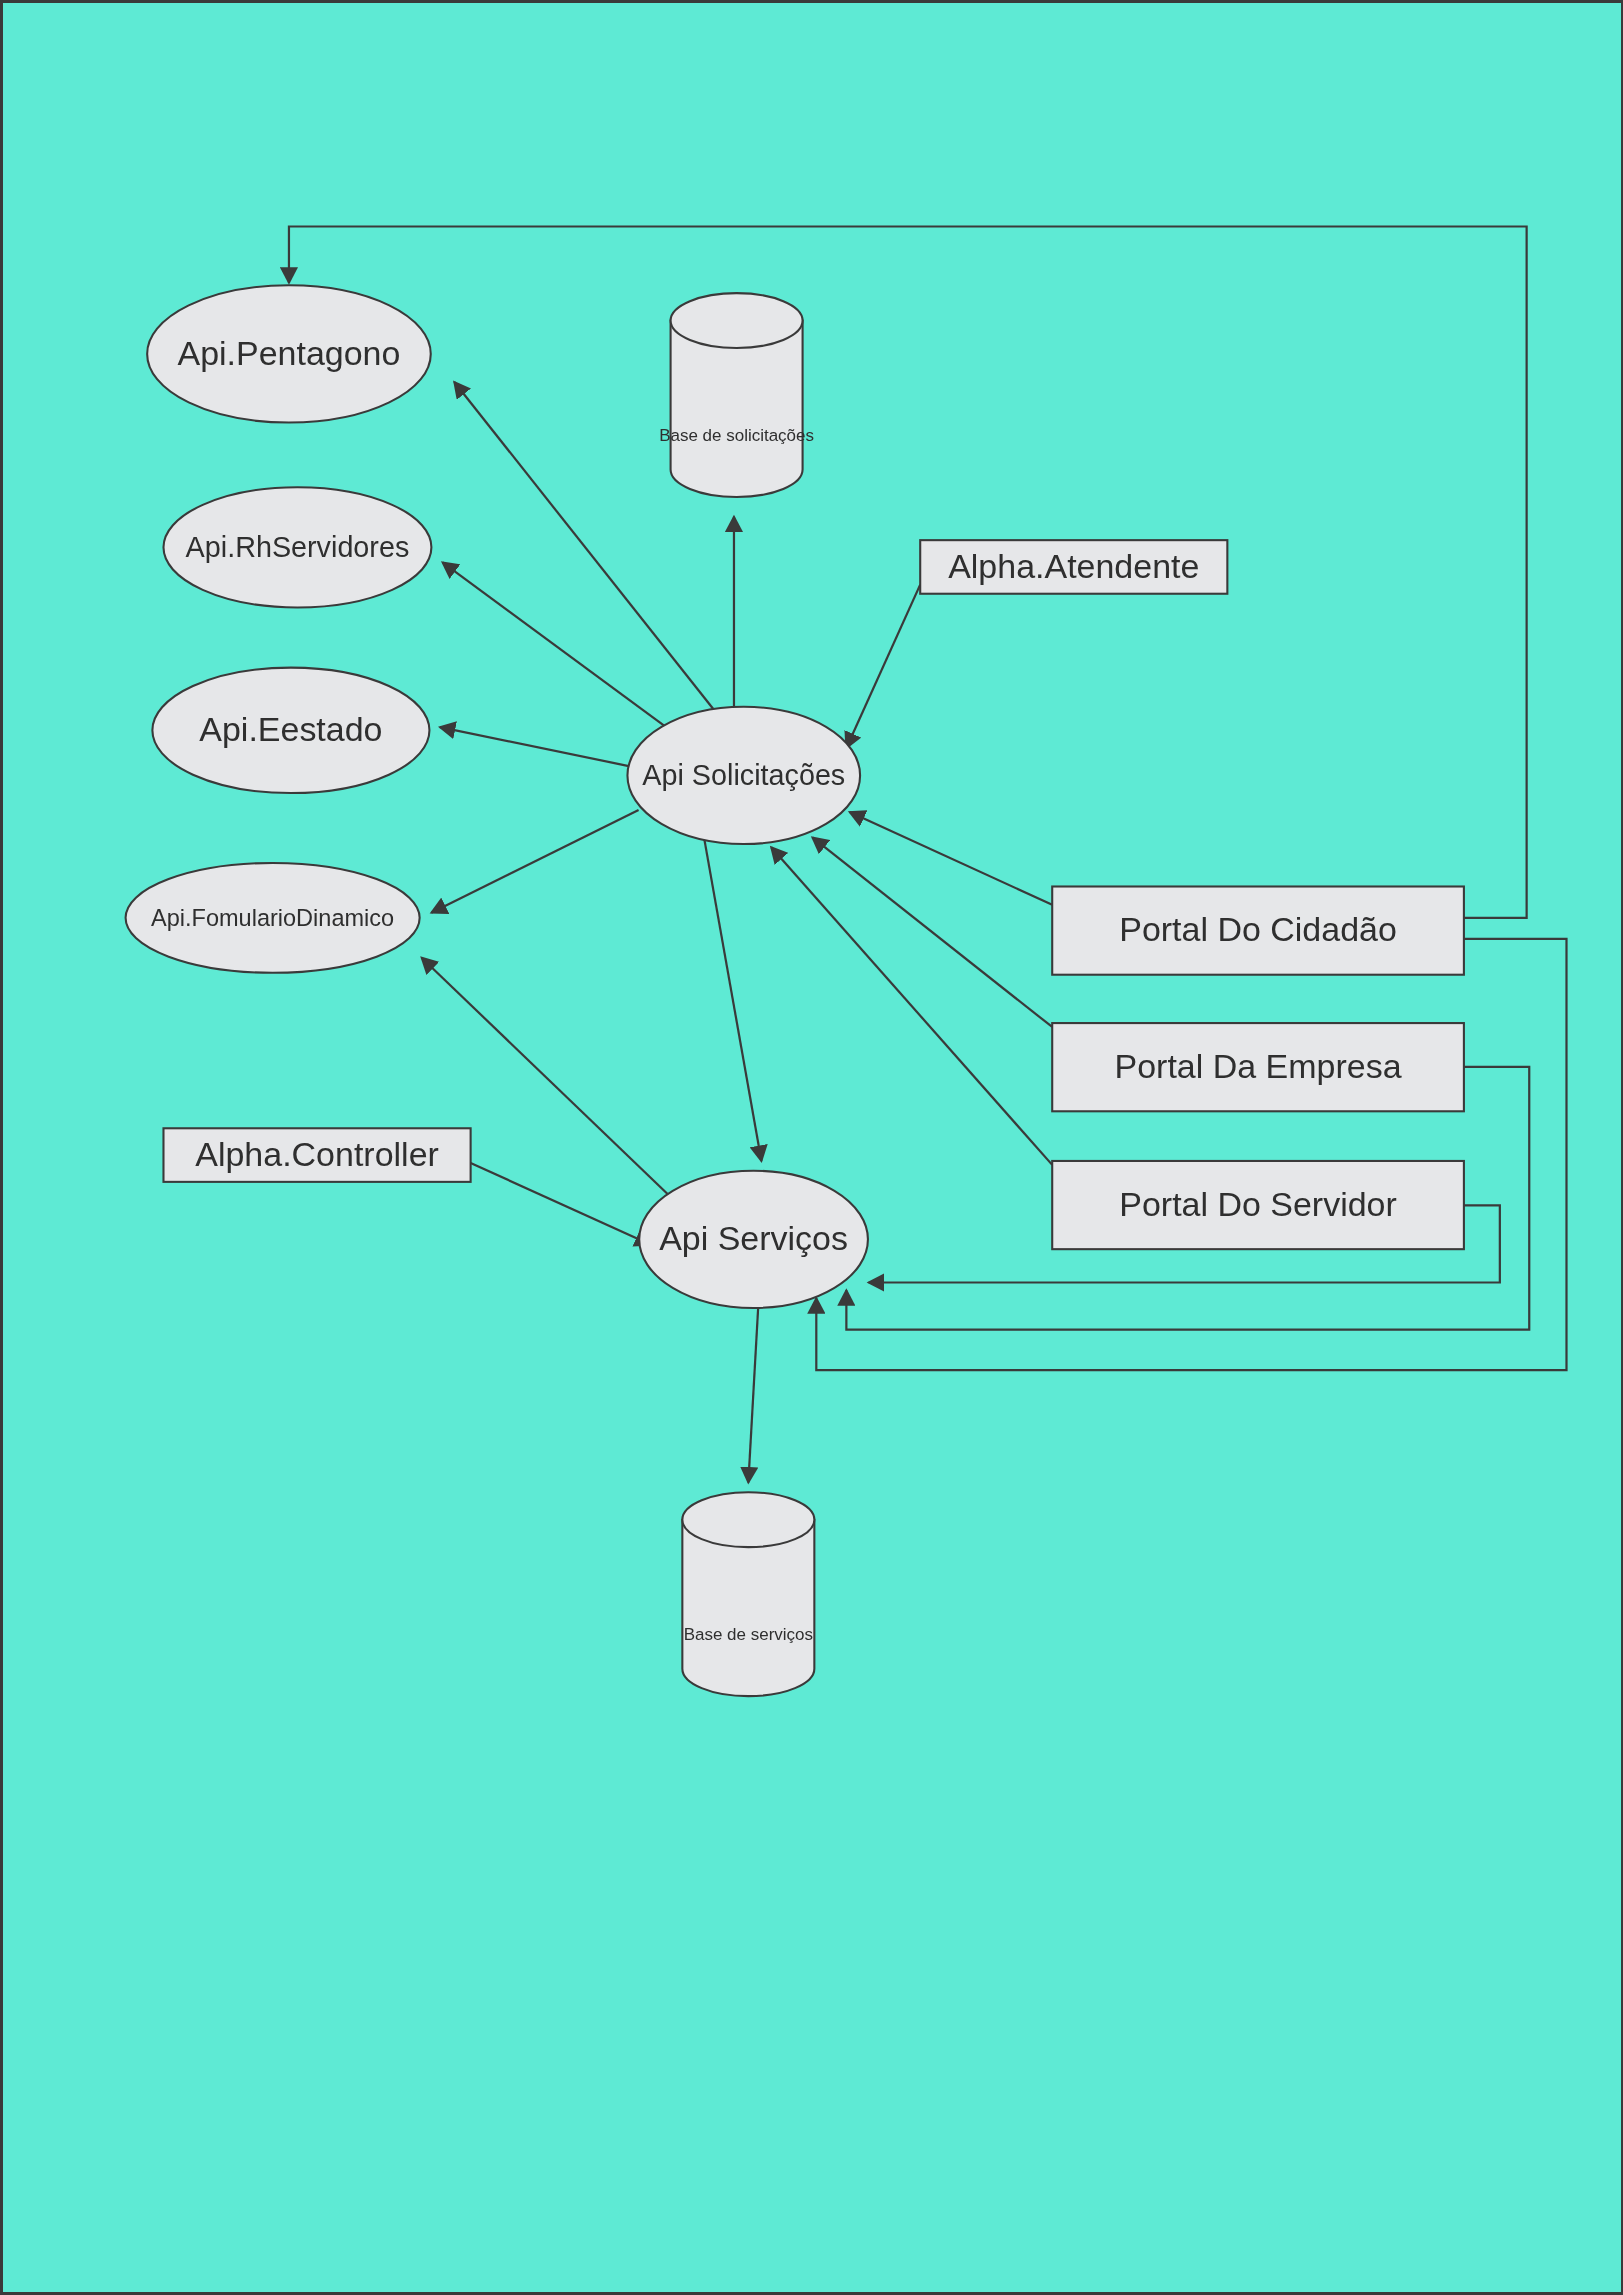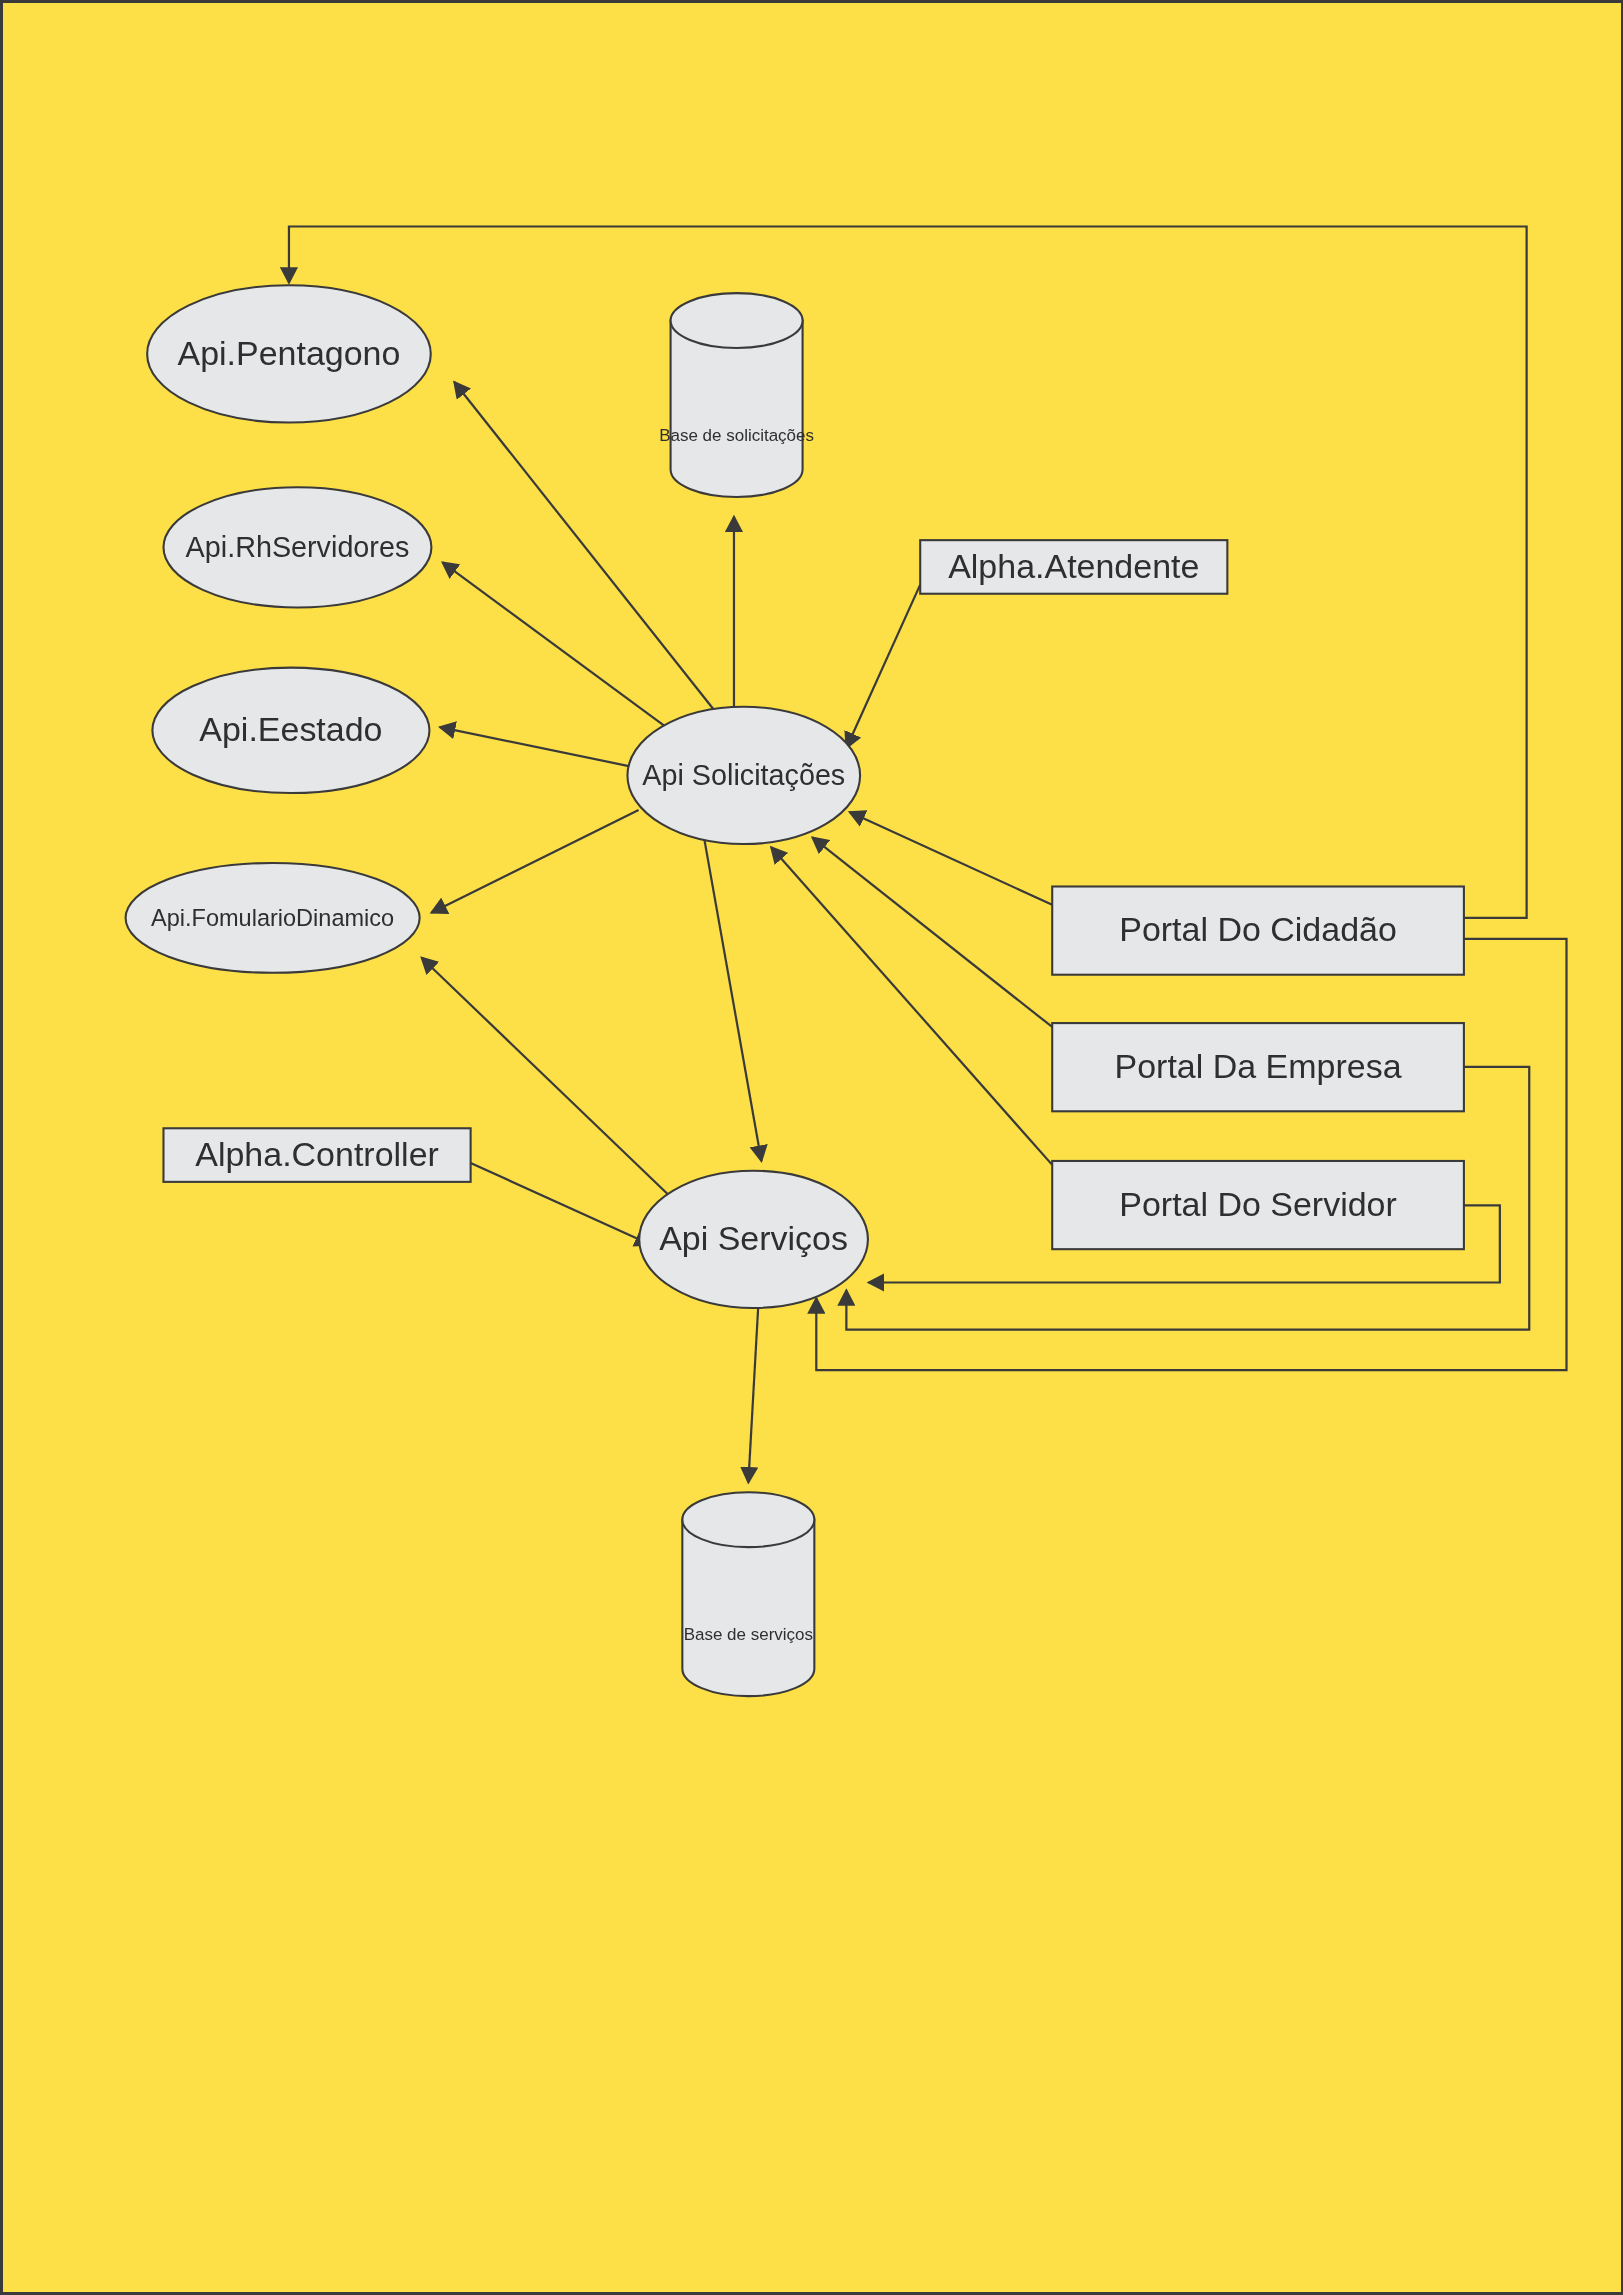--- a/index.html
+++ b/index.html
@@ -7,21 +7,21 @@
     padding: 0;
     background: #ffffff;
   }
   body {
     font-family: "Liberation Sans", sans-serif;
   }
   #canvas-root {
     position: relative;
     width: 1624px;
     height: 2295px;
-    background: #fde047;
+    background: #5eead4;
     box-sizing: border-box;
     border: 3.3px solid #3a3a3a;
     overflow: hidden;
   }
   #diagram-svg {
     position: absolute;
     left: 0;
     top: 0;
     width: 1624px;
     height: 2295px;

